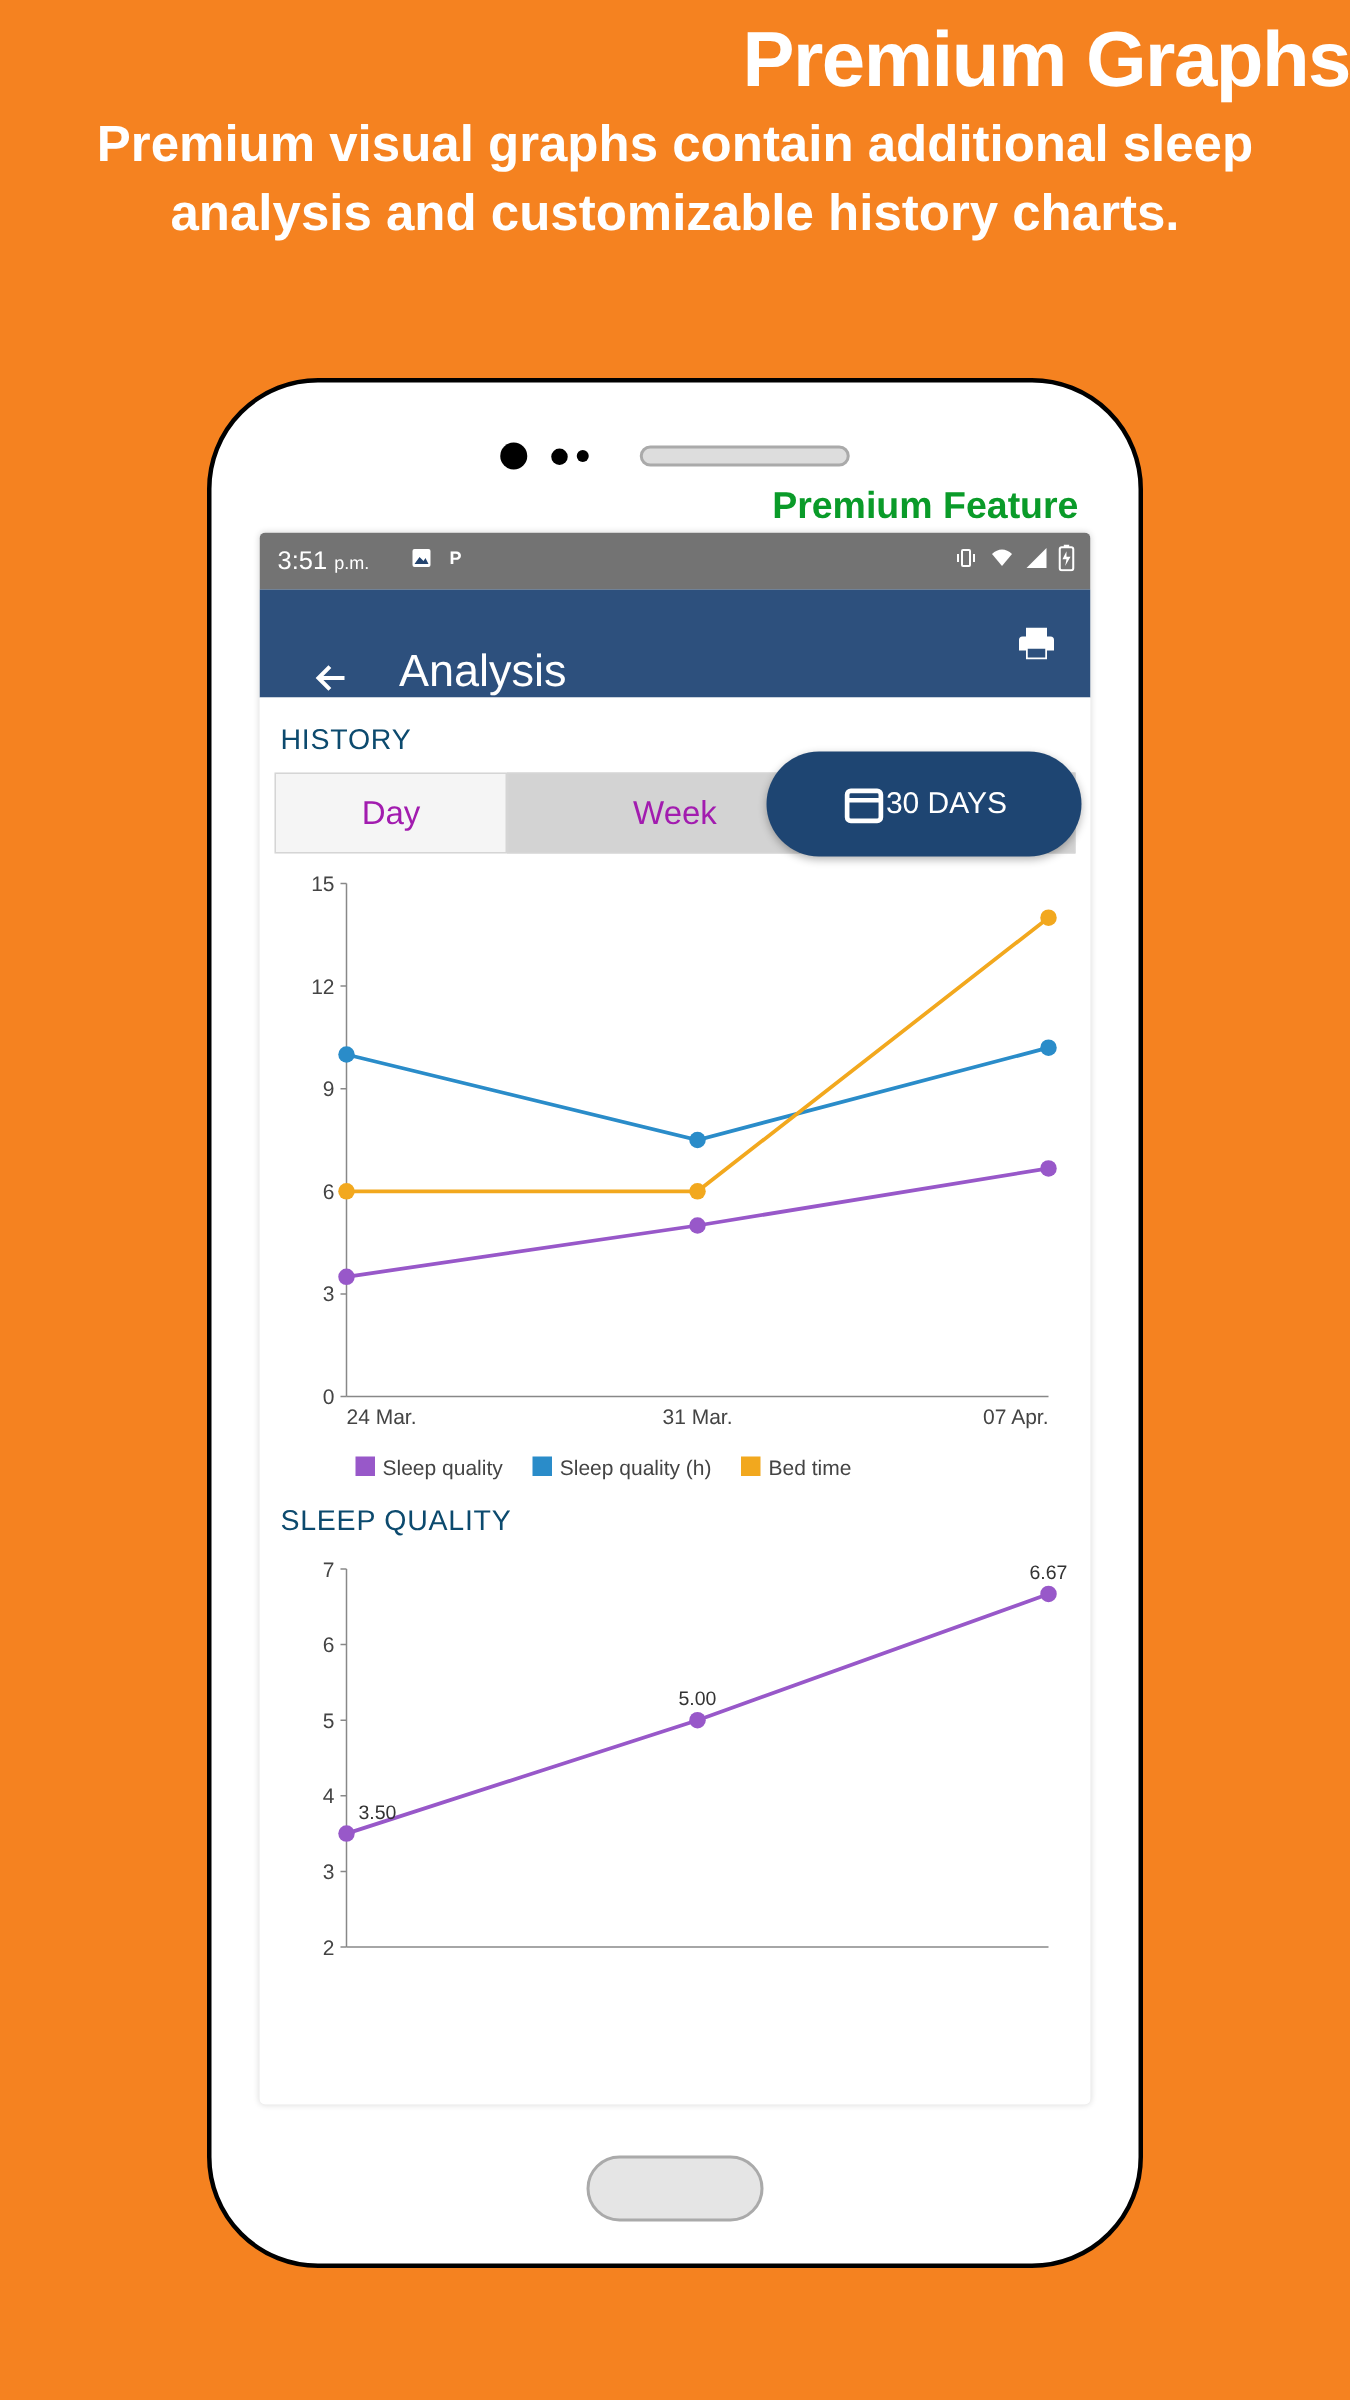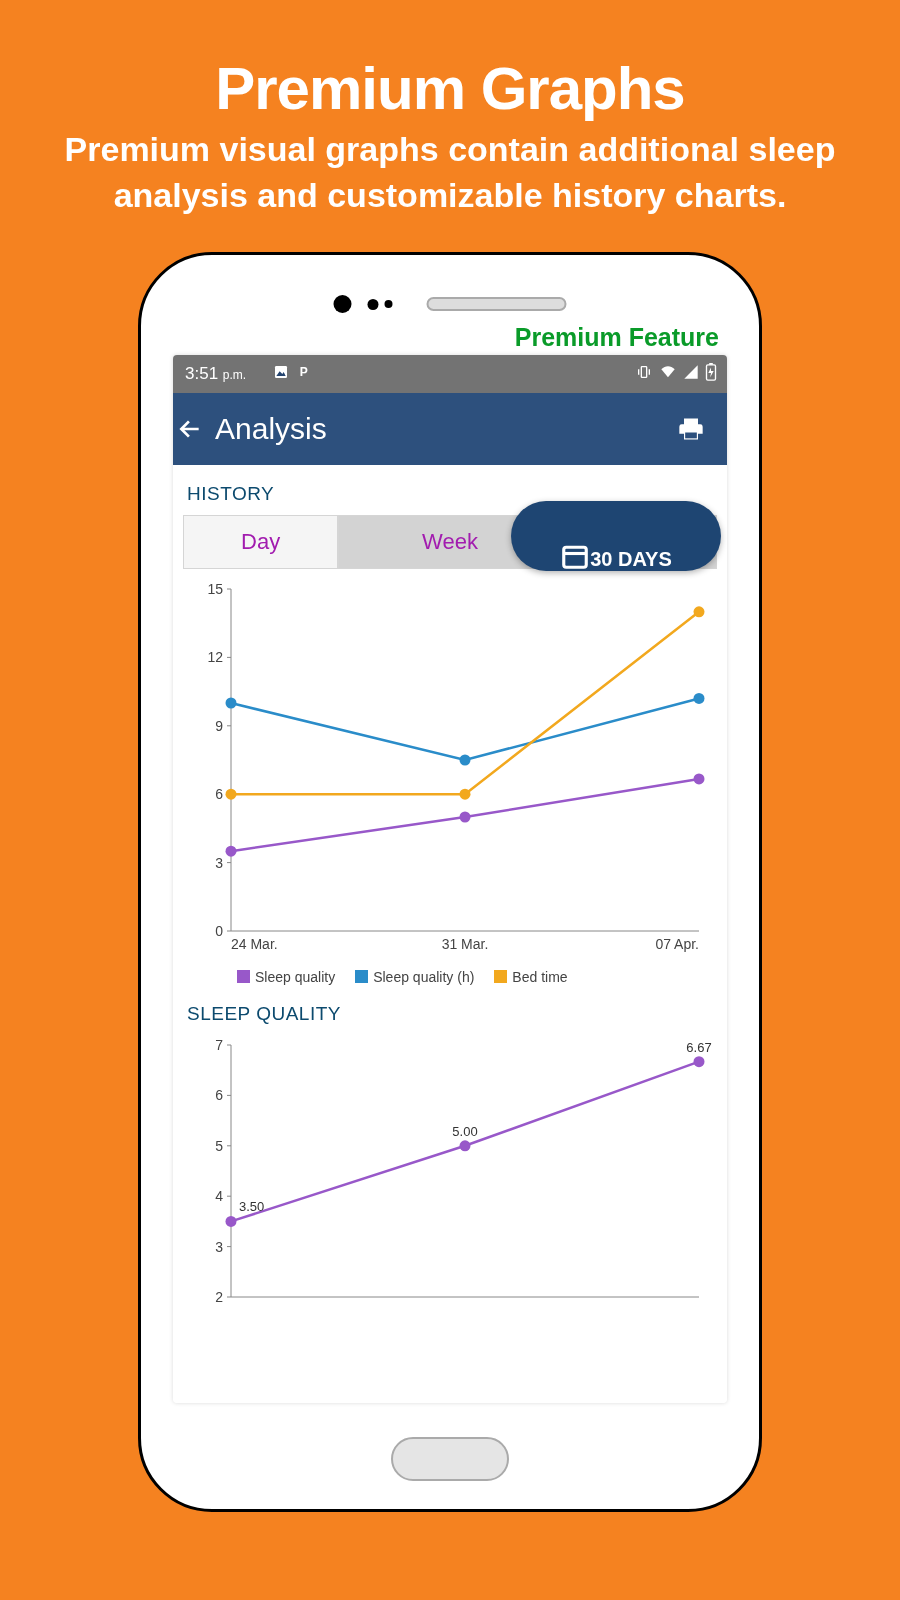--- a/index.html
+++ b/index.html
@@ -5,26 +5,25 @@
   * { box-sizing: border-box; margin: 0; padding: 0; }
   body {
     width: 900px;
     height: 1600px;
     background: #f58220;
     font-family: "Segoe UI", Arial, sans-serif;
     overflow: hidden;
   }
   .promo-title {
     color: #fff;
-    font-size: 60px;
+    font-size: 52px;
     font-weight: 900;
-    text-align: center;
+    text-align: right;
     padding-top: 10px;
     letter-spacing: -1px;
-    margin-top: 44px;
   }
   .promo-sub {
     color: #fff;
     font-size: 34px;
     font-weight: 700;
     text-align: center;
     line-height: 1.35;
     padding: 4px 60px 0 60px;
   }
   .phone {
@@ -60,41 +59,41 @@
   }
   .statusbar {
     height: 38px; background:#737373; position:relative; color:#fff;
     font-size: 17px;
   }
   .statusbar .time { position:absolute; left:12px; top: 9px; }
   .statusbar .pm { font-size:12px; }
   .status-right { position:absolute; right:10px; top:8px; display:flex; gap:6px; align-items:center; fill:#fff; }
   .status-left-ico { position:absolute; left:100px; top:9px; display:flex; gap:8px; align-items:center; fill:#fff;}
   .appbar {
-    height: 72px; background:#2d507d; color:#fff; display:flex; align-items:center;
-    padding: 0 4px; gap: 12px; position:relative;
+    height: 72px; background:#2d507d; color:#fff; display:flex; align-items:flex-end;
+    padding: 0 35px; gap: 32px; position:relative;
   }
   .appbar-title { font-size: 30px; font-weight:400; }
   .print-ico { position:absolute; right:22px; top:22px; fill:#fff; }
   .content { position:absolute; top:110px; left:0; right:0; bottom:0; background:#fff; padding: 14px 10px 0 10px; overflow:hidden;}
   .section-label { color:#0c4a6e; font-size:19px; letter-spacing:.5px; font-weight:500; margin: 4px 4px 10px 4px;}
   .tabs {
     display:flex; margin: 0 0 10px 0; position:relative; height:54px;
   }
   .tab {
     flex:1; display:flex; align-items:center; justify-content:center;
     font-size:22px; color:#a21caf; background:#e8e8e8; border:1px solid #d5d5d5;
   }
   .tab.light { background:#f5f5f5; }
   .tab.dark { background:#d3d3d3;padding-left:34px; }
   .tabs-pill {
     position:absolute; right:-4px; top:-14px; height:70px; width: 210px;
     background:#1e4572; color:#fff; border-radius: 36px;
-    display:flex; align-items:flex-end; justify-content:center; 
-    font-size:20px; font-weight:700;
+    display:flex; align-items:center; justify-content:center; 
+    font-size:20px; font-weight:400;
     box-shadow: 0 2px 6px rgba(0,0,0,.3);
   }
   .chart-holder { width: 100%; }
   .legend { display:flex; gap:20px; font-size:14px; color:#444; padding: 6px 0 14px 54px; align-items:center;}
   .lg-sw { width:13px; height:13px; display:inline-block; margin-right:5px; vertical-align:-1px;}
   .sw-purple{ background:#9858c9;} .sw-blue{background:#2a8cc9;} .sw-orange{background:#f2a81e;}
   .home-btn {
     position:absolute; bottom: 28px; left:50%; transform:translateX(-50%);
     width: 118px; height: 44px; background:#e5e5e5; border:2px solid #aaa; border-radius: 22px;
   }

